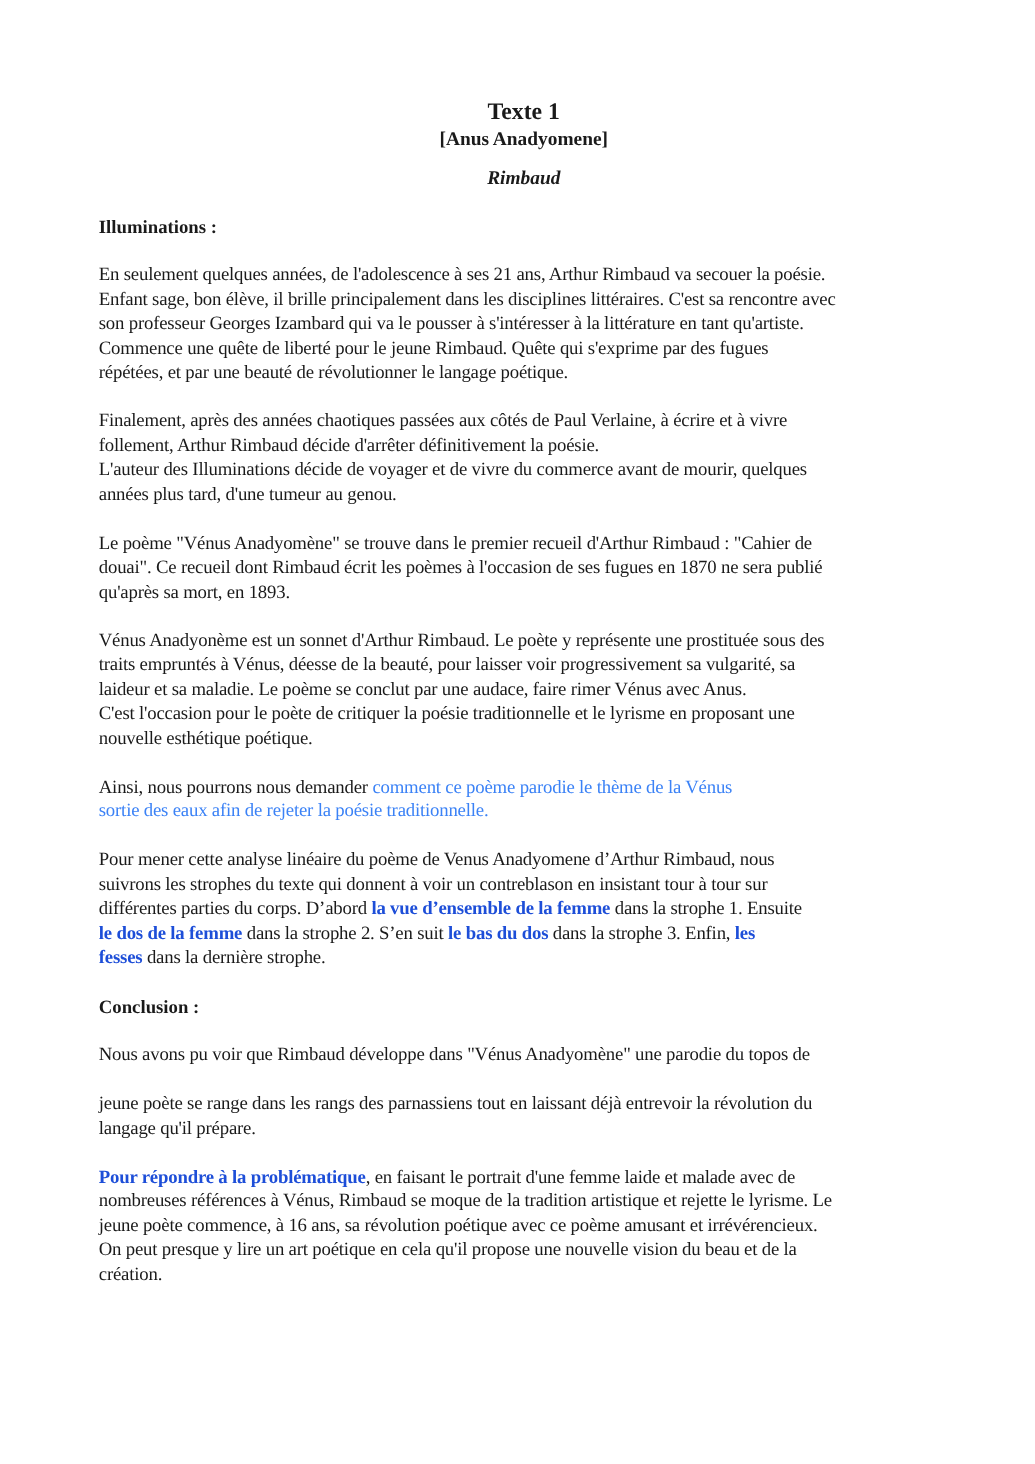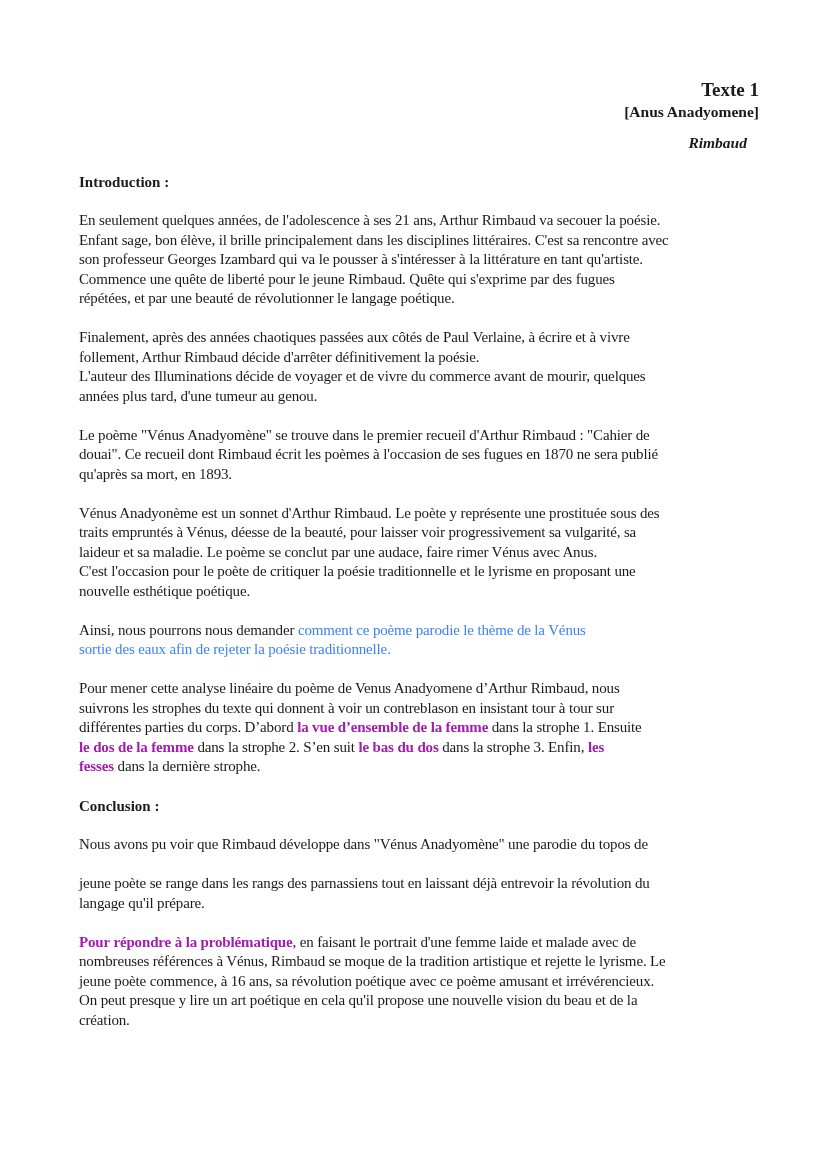--- a/index.html
+++ b/index.html
@@ -15,21 +15,21 @@
       font-family: "Liberation Serif", "DejaVu Serif", serif;
       color: #1a1a1a;
     }
     .page {
       position: absolute;
       left: 79px;
       top: 78px;
       width: 680px;
     }
     .title-block {
-      text-align: right;
+      text-align: center;
       margin-bottom: 20px;
     }
     .doc-title {
       font-weight: bold;
       font-size: 19px;
       line-height: 24px;
       margin: 0;
     }
     .doc-subtitle {
       font-weight: bold;
@@ -55,35 +55,35 @@
       line-height: 19.5px;
       margin: 0 0 19.5px 0;
       letter-spacing: -0.15px;
     }
     .em-red {
       color: #3b82f6;
       font-weight: normal;
     }
     .em-bold {
       font-weight: bold;
-      color: #a21caf;
+      color: #1d4ed8;
     }
   </style>
 </head>
 <body>
 
 <div class="page">
 
   <div class="title-block">
     <div class="doc-title">Texte 1</div>
     <div class="doc-subtitle">[Anus Anadyomene]</div>
     <div class="doc-author">Rimbaud</div>
   </div>
 
-  <div class="section-heading">Introduction :</div>
+  <div class="section-heading">Illuminations :</div>
 
   <p class="para">
     <span>En seulement quelques années, de l'adolescence à ses 21 ans, Arthur Rimbaud va secouer la poésie.</span><br>
     <span>Enfant sage, bon élève, il brille principalement dans les disciplines littéraires. C'est sa rencontre avec</span><br>
     <span>son professeur Georges Izambard qui va le pousser à s'intéresser à la littérature en tant qu'artiste.</span><br>
     <span>Commence une quête de liberté pour le jeune Rimbaud. Quête qui s'exprime par des fugues</span><br>
     <span>répétées, et par une beauté de révolutionner le langage poétique.</span>
   </p>
 
   <p class="para">

